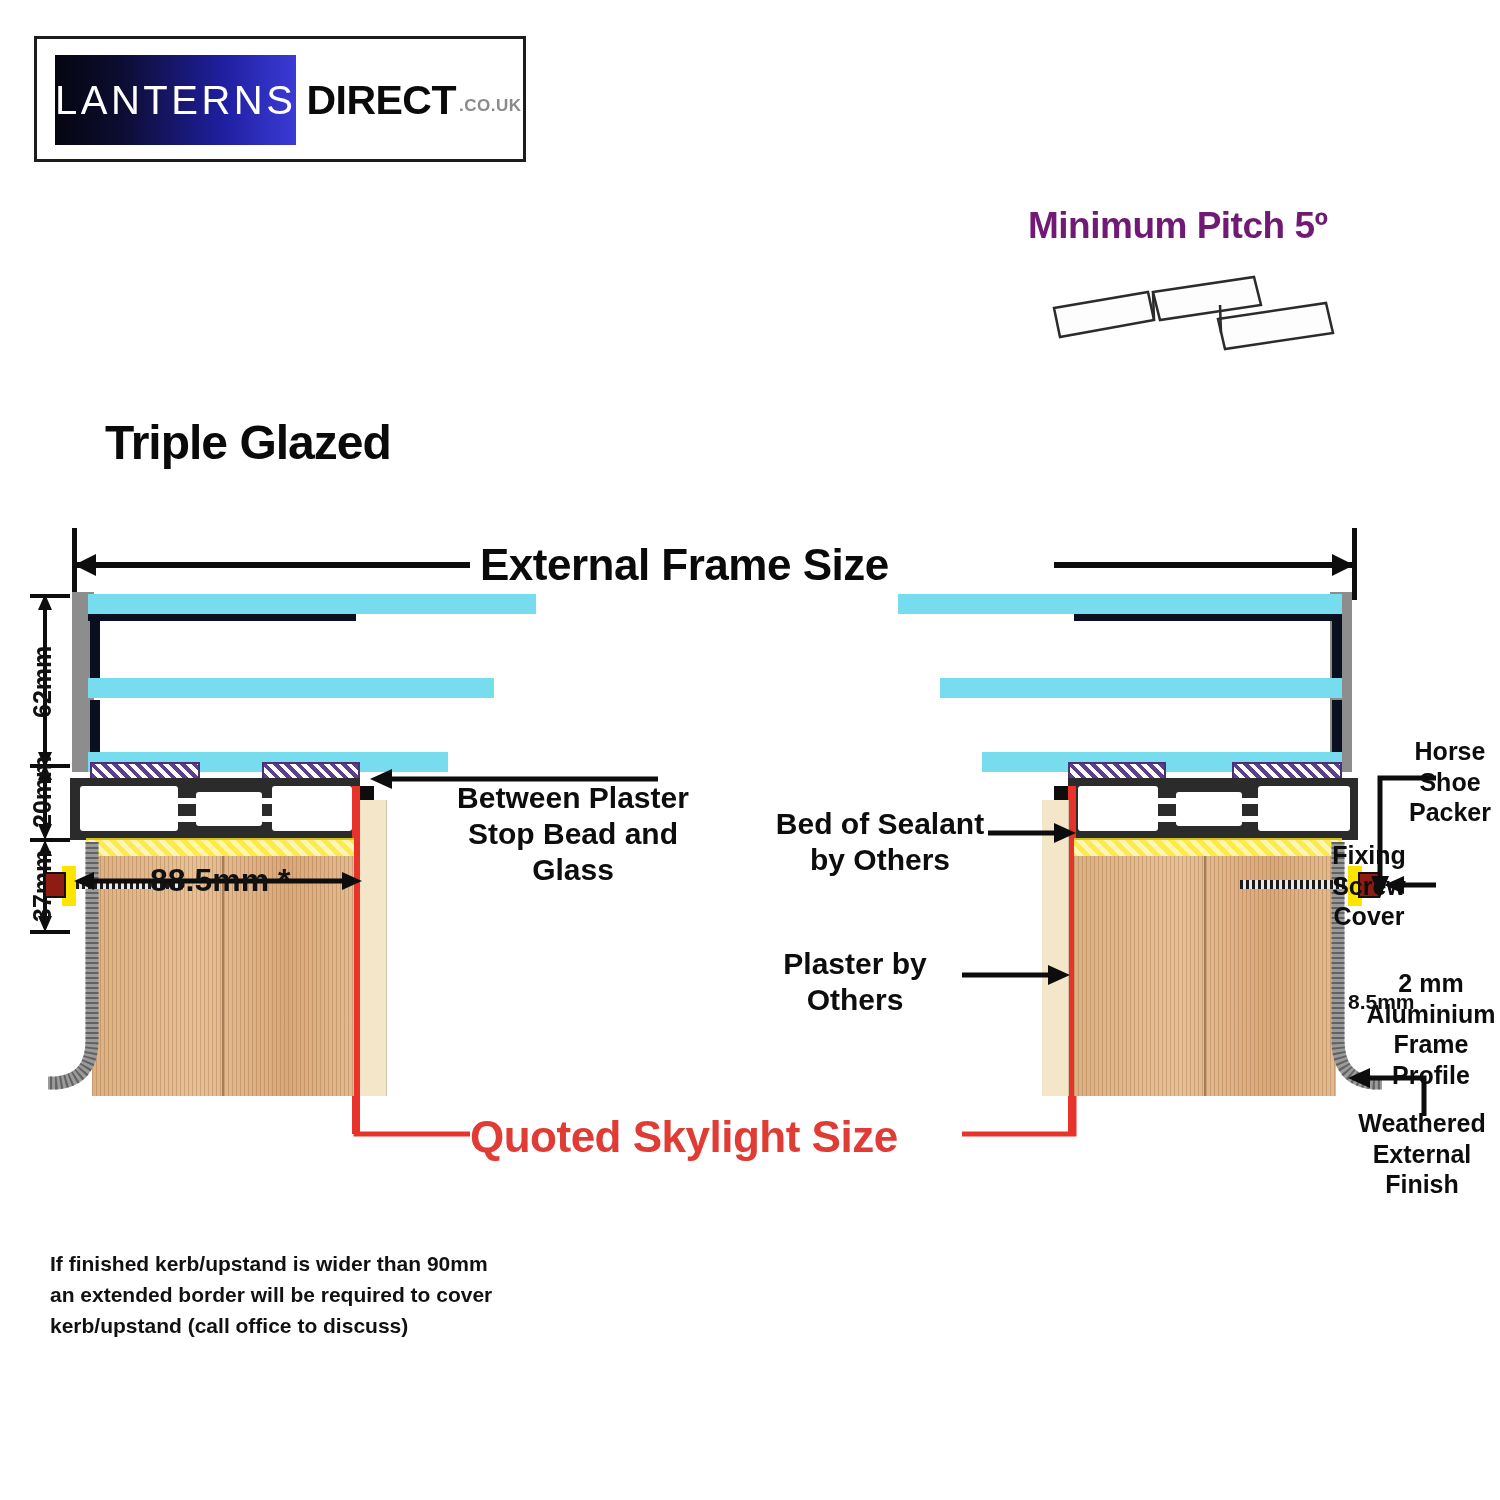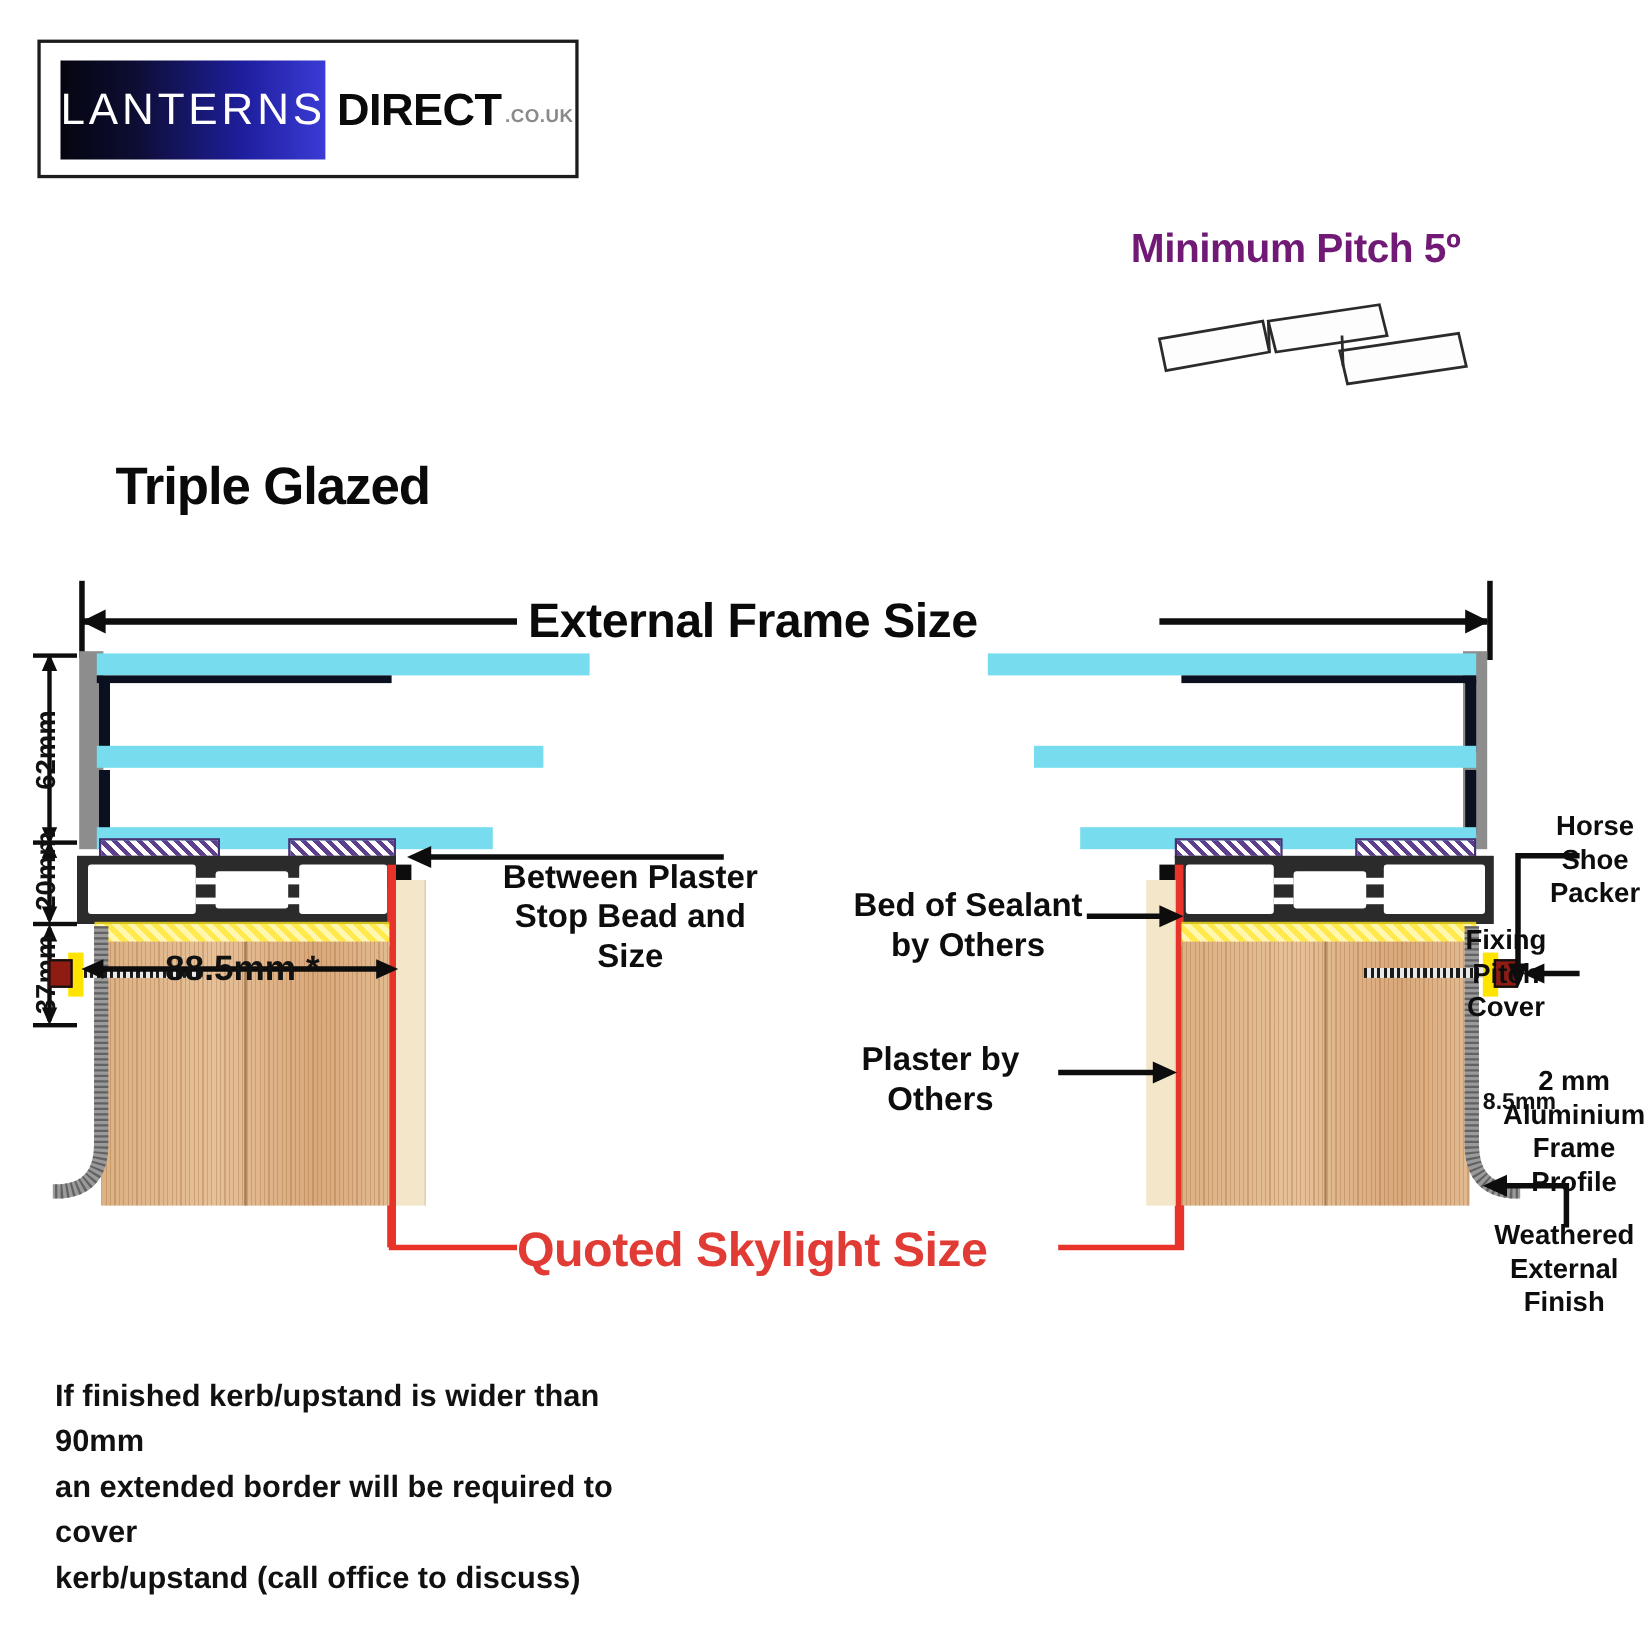--- a/index.html
+++ b/index.html
@@ -44,21 +44,21 @@
   .screwcov{background:#8e1c12;border:2px solid #111;box-sizing:border-box;}
   .blackblk{background:#0d0d0d;}
   .screwshaft{background:repeating-linear-gradient(90deg,#1b1b1b 0 3px,#e8e8e8 3px 6px);}
 
   
   .vdim{position:absolute;font-size:25px;font-weight:bold;color:#111;
         transform-origin:0 0;transform:rotate(-90deg);white-space:nowrap;}
 
   .lbl{position:absolute;font-size:30px;font-weight:bold;color:#0d0d0d;line-height:1.2;text-align:center;}
   .lbl-sm{position:absolute;font-size:25px;font-weight:bold;color:#0d0d0d;line-height:1.22;text-align:center;}
-  #note{left:50px;top:1248px;width:520px;font-size:28px;font-weight:bold;color:#111;line-height:1.48;}
+  #note{left:50px;top:1248px;width:520px;font-size:21px;font-weight:bold;color:#111;line-height:1.48;}
   #dim885{left:150px;top:862px;font-size:32px;font-weight:bold;color:#111;white-space:nowrap;}
   #dim85{left:1348px;top:990px;font-size:21px;font-weight:bold;color:#111;white-space:nowrap;}
 
   svg{position:absolute;overflow:visible;}
 </style>
 </head>
 <body>
 
 <div id="logo-box" class="abs">
   <div id="logo-inner">
@@ -172,21 +172,21 @@
   <div id="dim885" class="abs">88.5mm *</div>
 </div>
 
 <svg class="abs" style="left:366px;top:766px;" width="300" height="26">
   <line x1="14" y1="13" x2="292" y2="13" stroke="#0d0d0d" stroke-width="5"></line>
   <polygon points="4,13 26,3 26,23" fill="#0d0d0d"></polygon>
 </svg>
 <div class="lbl" style="left:438px;top:780px;width:270px;">
   <div>Between Plaster</div>
   <div>Stop Bead and</div>
-  <div>Size</div>
+  <div>Glass</div>
 </div>
 
 <div class="abs">
 
   <div class="abs edgegray" style="left:1330px;top:592px;width:22px;height:180px;"></div>
   <div class="abs glass" style="left:898px;top:594px;width:444px;height:20px;"></div>
   <div class="abs spacer" style="left:1074px;top:614px;width:268px;height:7px;"></div>
   <div class="abs spacer" style="left:1332px;top:618px;width:10px;height:66px;"></div>
   <div class="abs glass" style="left:940px;top:678px;width:402px;height:20px;"></div>
   <div class="abs spacer" style="left:1332px;top:700px;width:10px;height:58px;"></div>
@@ -231,21 +231,21 @@
   <div>Shoe</div>
   <div>Packer</div>
 </div>
 
 <svg class="abs" style="left:1378px;top:872px;" width="62" height="26">
   <line x1="18" y1="13" x2="58" y2="13" stroke="#0d0d0d" stroke-width="5"></line>
   <polygon points="6,13 26,4 26,22" fill="#0d0d0d"></polygon>
 </svg>
 <div class="lbl-sm" style="left:1319px;top:840px;width:100px;">
   <div>Fixing</div>
-  <div>Pitch</div>
+  <div>Screw</div>
   <div>Cover</div>
 </div>
 
 <div id="dim85" class="abs">8.5mm</div>
 
 <div class="lbl-sm" style="left:1362px;top:968px;width:138px;">
   <div>2 mm</div>
   <div>Aluminium</div>
   <div>Frame Profile</div>
 </div>

